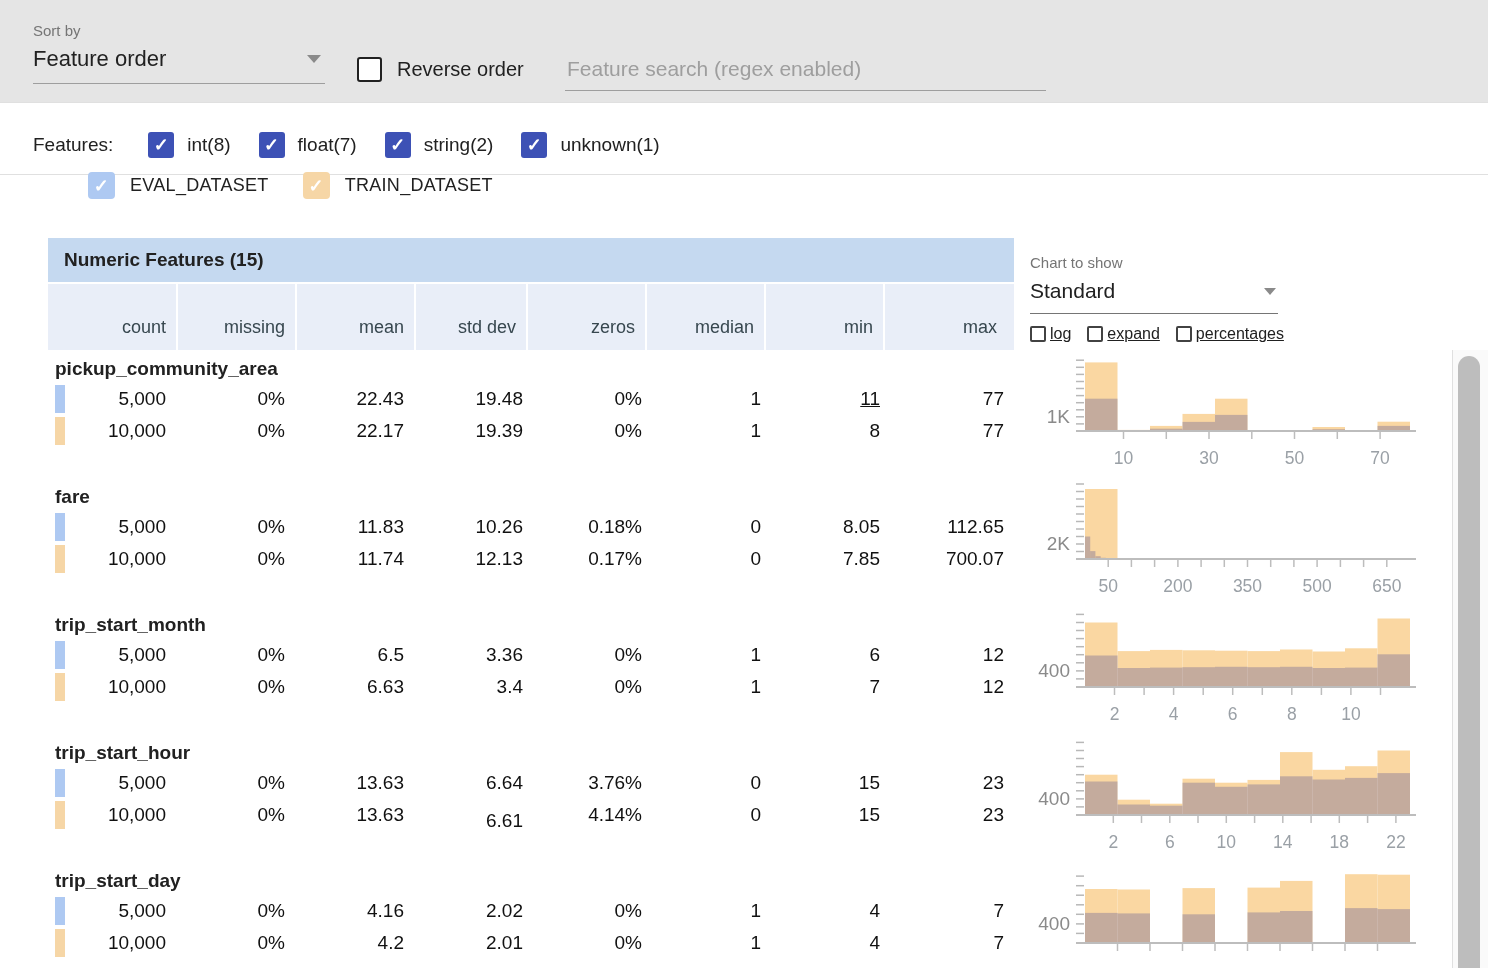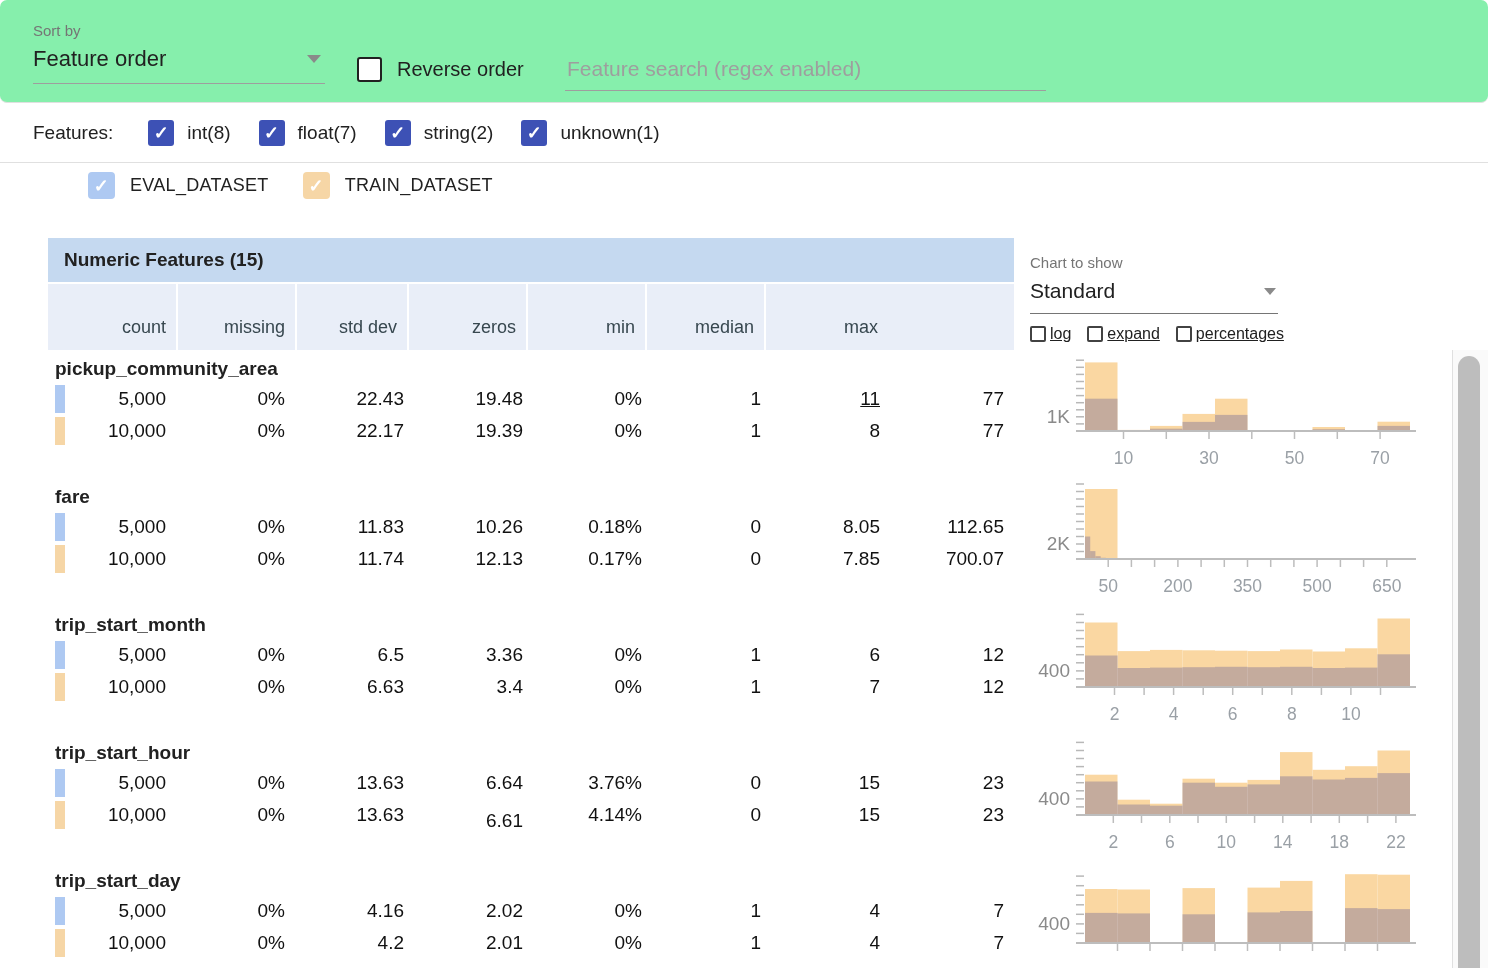--- a/index.html
+++ b/index.html
@@ -1,32 +1,32 @@
 <!DOCTYPE html>
 <html><head>
 <meta charset="utf-8">
 <style>
   * { margin:0; padding:0; box-sizing:border-box; }
   html,body { width:1488px; height:968px; background:#fff; font-family:"Liberation Sans",sans-serif; color:#212121; overflow:hidden; }
   body { position:relative; }
 
   
-  .toolbar { position:absolute; left:0; top:0; width:1488px; height:103px; border-bottom:1px solid #e0e0e0; background:#86efac;border-radius:7px; }
+  .toolbar { position:absolute; left:0; top:0; width:1488px; height:103px; border-bottom:1px solid #e0e0e0; background:#e5e5e5; }
   .sortby { position:absolute; left:33px; top:22px; width:292px; cursor:pointer; }
   .sortby-label { font-size:15px; color:#757575; }
   .sortby-value-row { display:flex; align-items:center; justify-content:space-between; border-bottom:1px solid #9e9e9e; padding:7px 4px 11px 0; font-size:22px; }
   .caret { width:0; height:0; border-left:7px solid transparent; border-right:7px solid transparent; border-top:8px solid #8a8a8a; }
   .reverse { position:absolute; left:357px; top:57px; display:flex; align-items:center; gap:15px; font-size:20px; cursor:pointer; }
   .cb-plain { width:25px; height:25px; border:2.5px solid #212121; border-radius:3px; background:#fff; }
   .search { position:absolute; left:565px; top:53px; width:481px; }
   .search input { width:100%; border:none; outline:none; border-bottom:1px solid #9e9e9e; font-size:21px; padding:4px 0 9px 2px; font-family:inherit; color:#212121; background:transparent; }
   .search input::placeholder { color:#9e9e9e; }
 
   
-  .filters-row { position:absolute; left:0; top:104px; width:1488px; height:59px; border-bottom:1px solid #e0e0e0; display:flex; align-items:center; padding-left:33px; background:#fff; }
+  .filters-row { position:absolute; left:0; top:116px; width:1488px; height:59px; border-bottom:1px solid #e0e0e0; display:flex; align-items:center; padding-left:33px; background:#fff; }
   .filters-label { font-size:19px; }
   .filter-items { display:flex; margin-left:35px; gap:28px; }
   .filter-item { display:flex; align-items:center; gap:13px; font-size:19px; cursor:pointer; }
   .cb-indigo { width:26px; height:26px; border-radius:3px; color:#fff; display:flex; align-items:center; justify-content:center; font-size:18px; font-weight:bold; }
 
   
   .datasets-row { position:absolute; left:88px; top:172px; display:flex; gap:34px; }
   .ds-item { display:flex; align-items:center; gap:15px; font-size:18px; letter-spacing:.3px; cursor:pointer; }
   .cb-soft { width:27px; height:27px; border-radius:4px; color:#fff; display:flex; align-items:center; justify-content:center; font-size:18px; font-weight:bold; }
 
@@ -109,24 +109,25 @@
       <span class="cb-soft" style="background: rgb(246, 214, 166);">✓</span>
       <span>TRAIN_DATASET</span>
     </div>
   </div>
 
 <div class="main">
   <div class="table-title">Numeric Features (15)</div>
   <div class="col-headers" id="col-headers">
       <div class="col-cell" style="width: 128px;">count</div>
       <div class="col-cell" style="width: 119px;">missing</div>
+      <div class="col-cell" style="width: 119px;">mean</div>
       <div class="col-cell" style="width: 112px;">std dev</div>
       <div class="col-cell" style="width: 119px;">zeros</div>
+      <div class="col-cell" style="width: 119px;">median</div>
       <div class="col-cell" style="width: 119px;">min</div>
-      <div class="col-cell" style="width: 119px;">median</div>
       <div class="col-cell" style="width: 124px;">max</div>
     </div>
   <div id="features">
       <div class="feature-block">
         <div class="feature-name">pickup_community_area</div>
         <div class="stat-row">
           <span class="chip" style="background: rgb(174, 201, 242);"></span>
           <div class="stat-cell" style="width: 128px;">5,000</div>
           <div class="stat-cell" style="width: 119px;">0%</div>
           <div class="stat-cell" style="width: 119px;">22.43</div>

